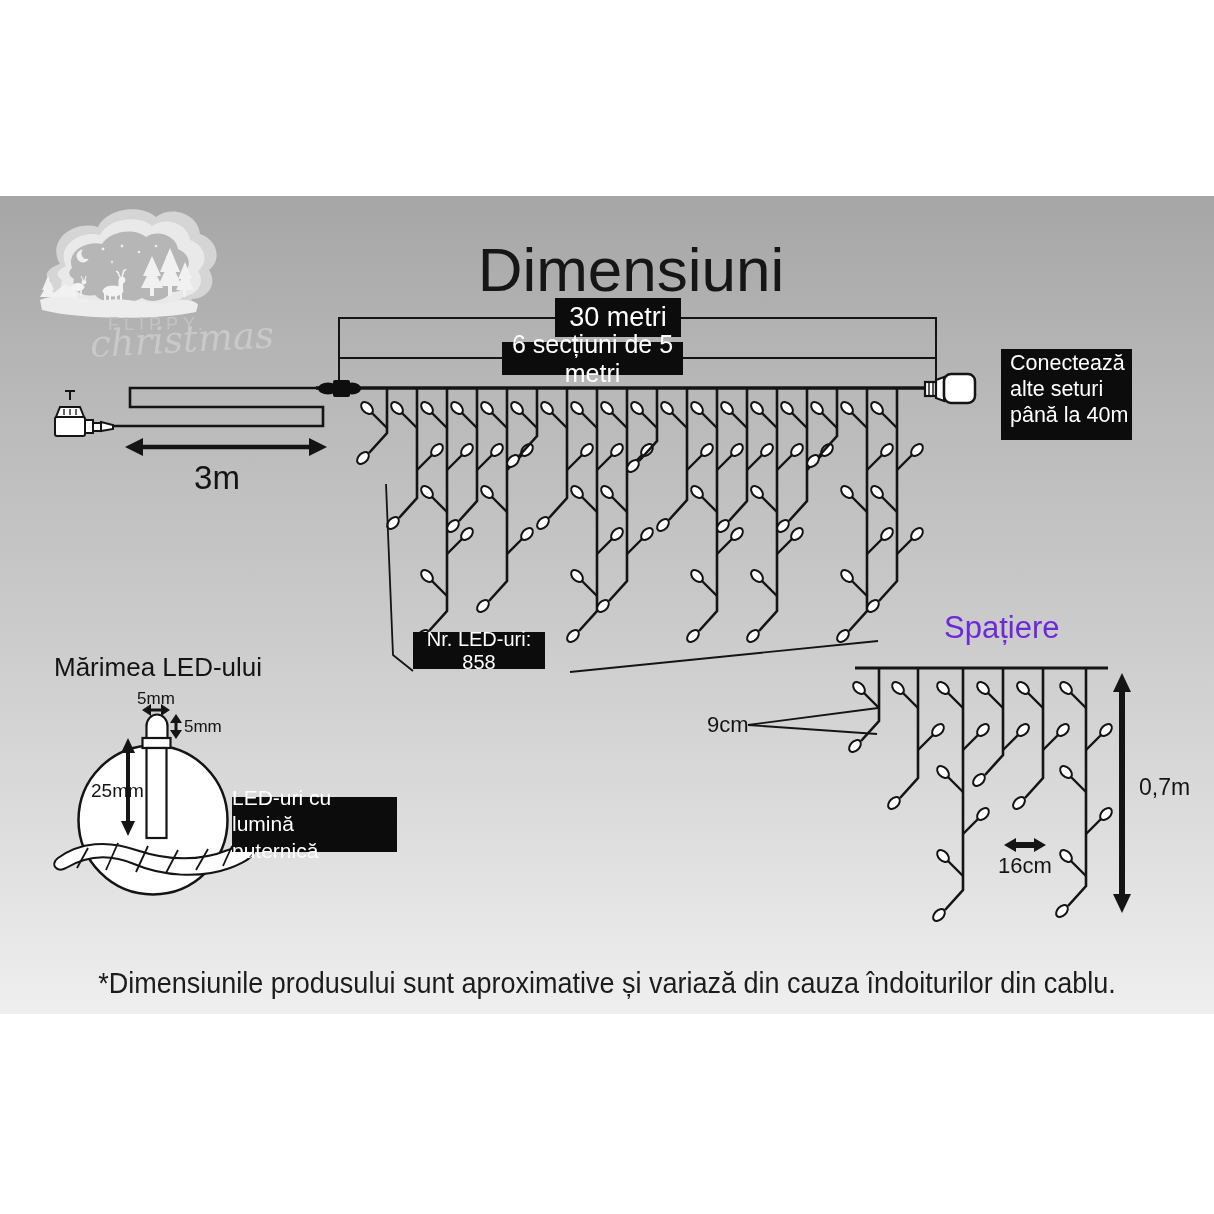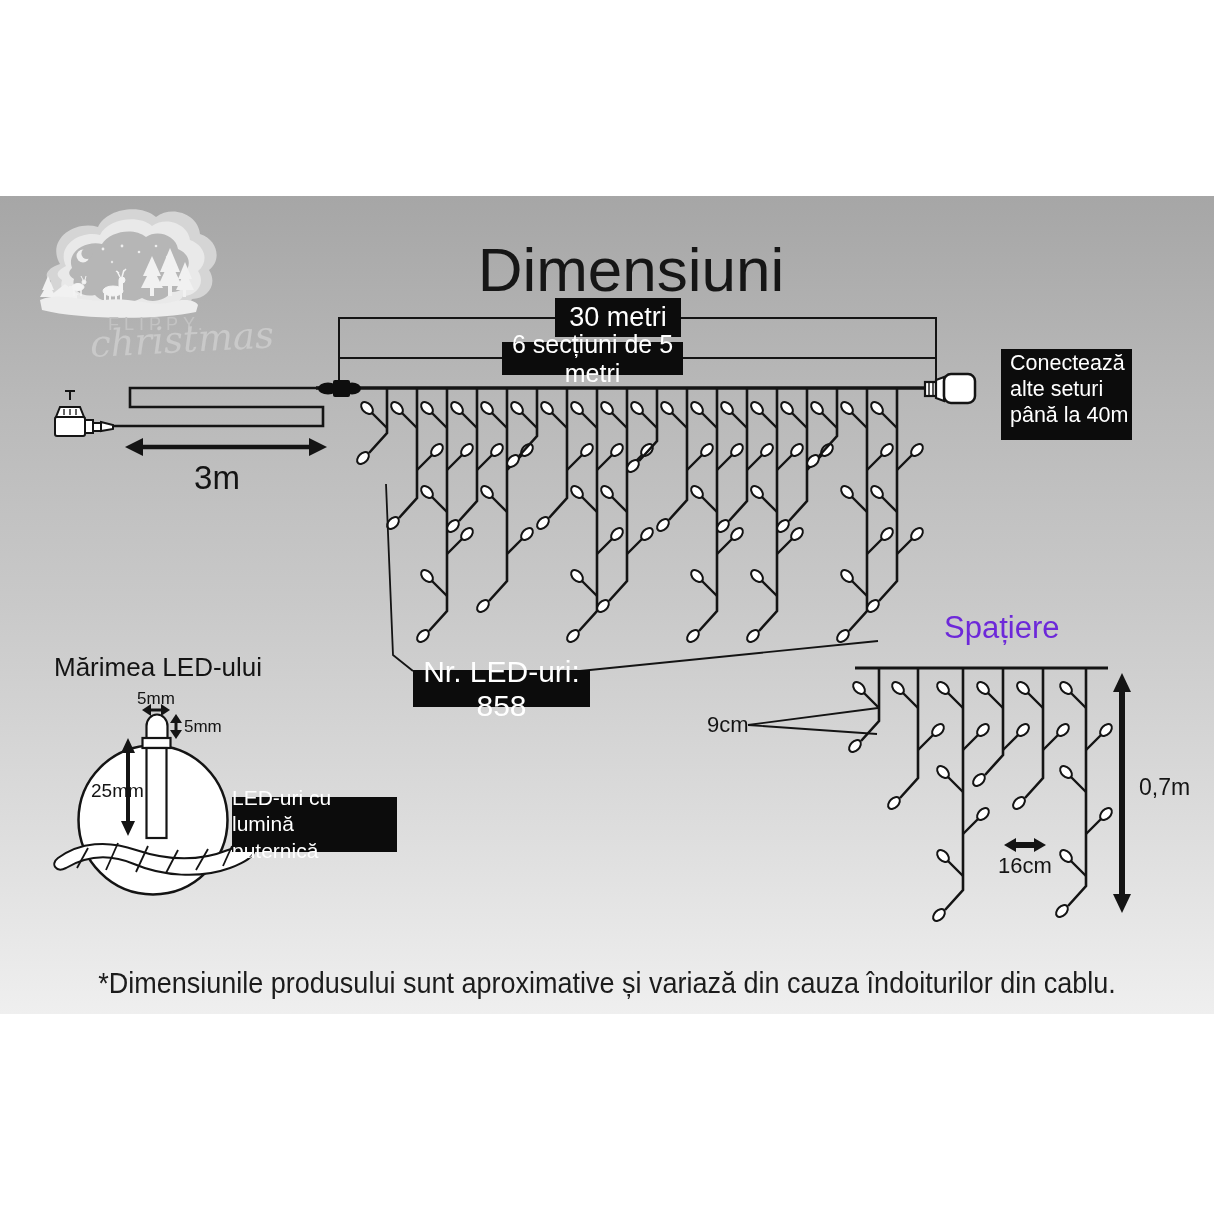--- a/index.html
+++ b/index.html
@@ -384,21 +384,21 @@
 <div class="abs blackbox" style="left:502px;top:342px;width:181px;height:33px;font-size:25px;">6 secțiuni de 5 metri</div>
 
 <div class="abs blackbox left" style="left:1001px;top:349px;width:122px;height:80px;font-size:21.5px;padding:0 0 11px 9px;">
   <div style="line-height:1.22;">
     <div>Conectează</div>
     <div>alte seturi</div>
     <div>până la 40m</div>
   </div>
 </div>
 
-<div class="abs blackbox" style="left:413px;top:670px;width:177px;height:37px;font-size:30px;">Nr. LED-uri: 858</div>
+<div class="abs blackbox" style="left:413px;top:632px;width:132px;height:37px;font-size:20px;">Nr. LED-uri: 858</div>
 
 <div class="abs lbl" style="left:217px;top:459px;font-size:33px;transform:translateX(-50%);">3m</div>
 
 <div class="abs heading2" style="left:944px;top:610px;">Spațiere</div>
 <div class="abs lbl" style="left:707px;top:712px;font-size:22px;">9cm</div>
 <div class="abs lbl" style="left:1025px;top:853px;font-size:22px;transform:translateX(-50%);">16cm</div>
 <div class="abs lbl" style="left:1139px;top:774px;font-size:23px;">0,7m</div>
 
 <div class="abs lbl" style="left:54px;top:652px;font-size:26px;">Mărimea LED-ului</div>
 <div class="abs lbl" style="left:156px;top:689px;font-size:17px;transform:translateX(-50%);">5mm</div>

